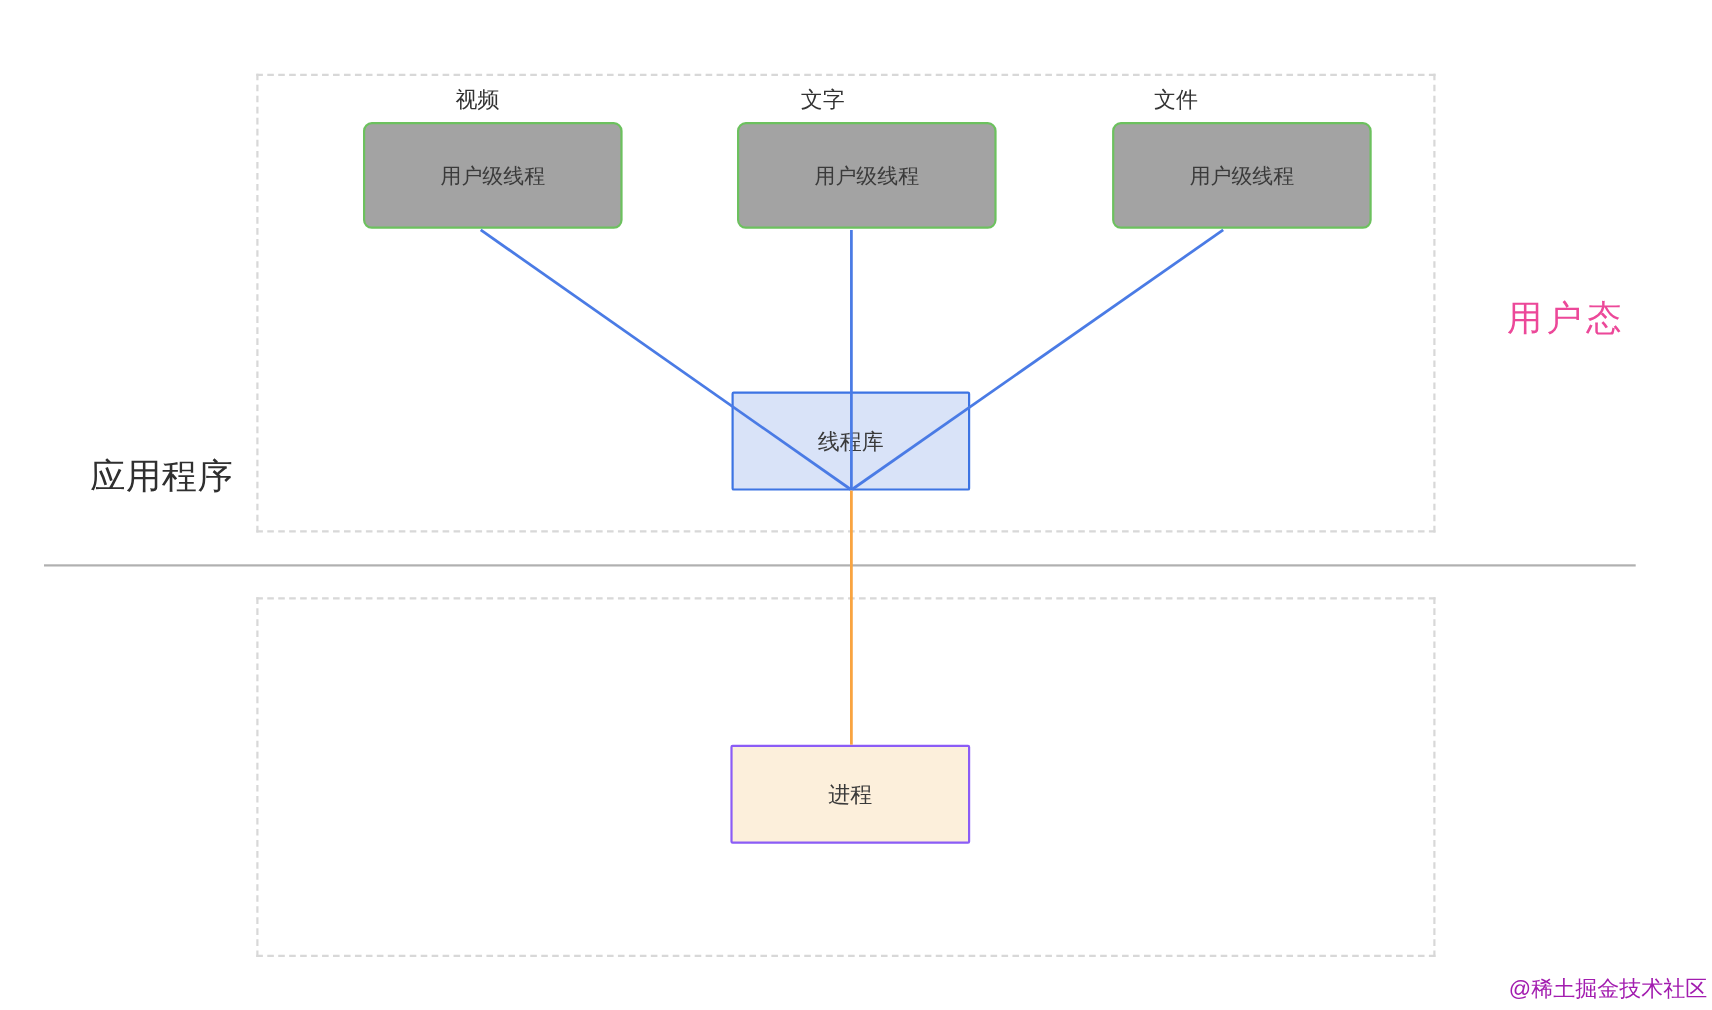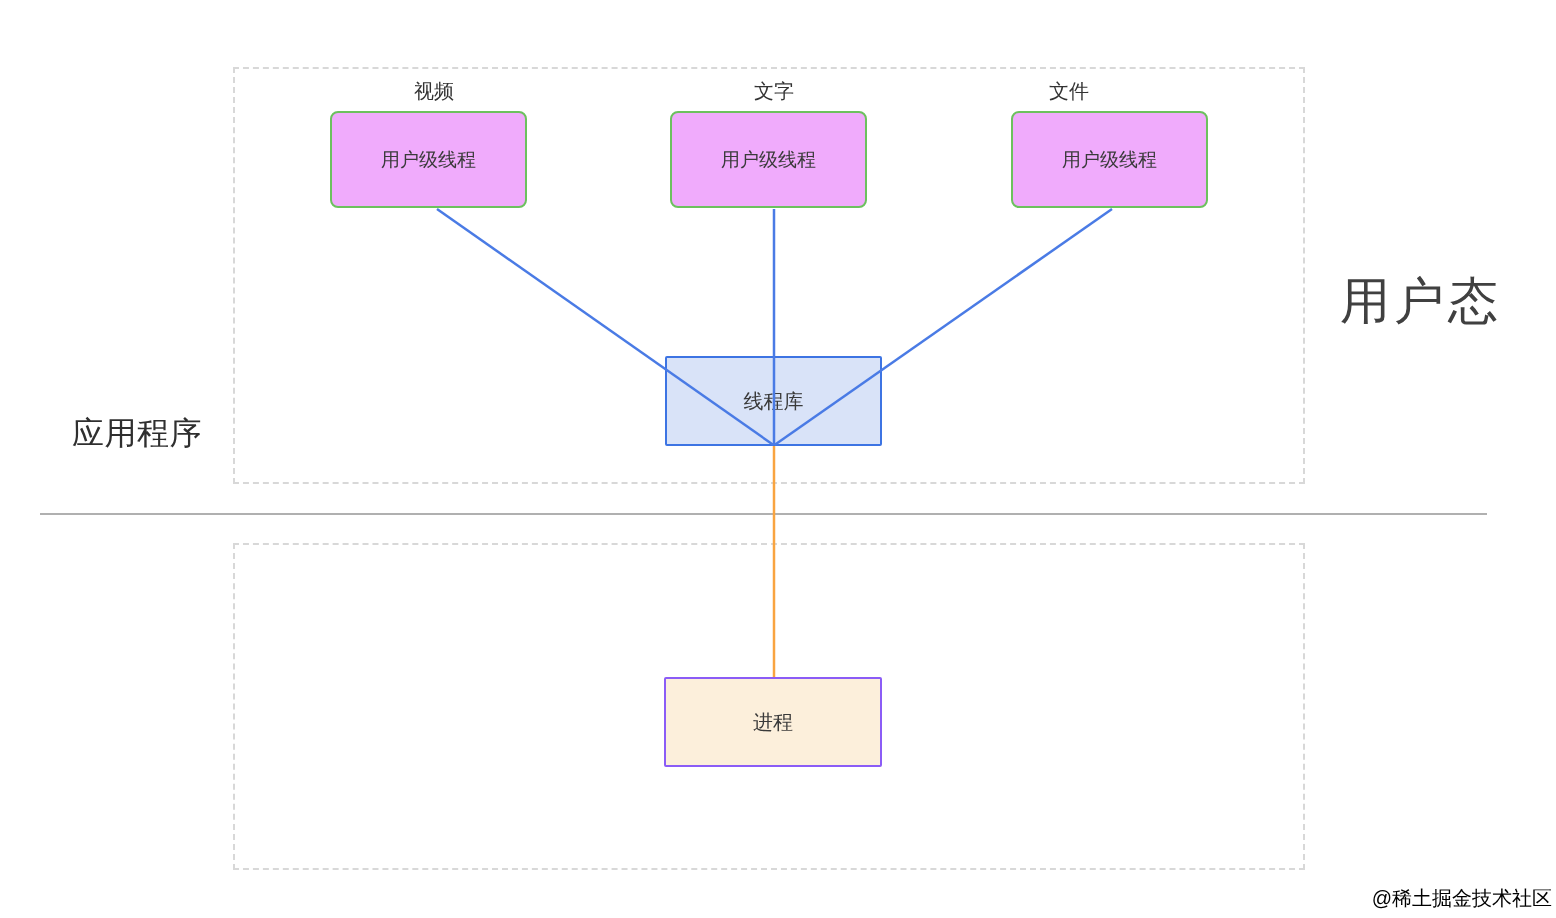--- a/index.html
+++ b/index.html
@@ -33,31 +33,31 @@
 
   
   .app-title {
     top: 78px; width: 200px; height: 26px;
     text-align: center;
     font-size: 20px; line-height: 26px;
     color: #333333;
     font-family: Liberation Serif, serif;
   }
   .app-title-1 { left: 334px; }
-  .app-title-2 { left: 674px; }
+  .app-title-2 { left: 648px; }
   .app-title-3 { left: 969px; }
 
   
   .node {
     display: flex; align-items: center; justify-content: center;
     font-size: 19px; color: #3a3a3a;
   }
   .green-node {
-    width: 197px; height: 97px; top: 111px;
-    background: #f0abfc;
+    width: 236px; height: 97px; top: 111px;
+    background: #a3a3a3;
     border: 2px solid #6cc15e;
     border-radius: 8px;
   }
   .green-node-1 { left: 330px; }
   .green-node-2 { left: 670px; }
   .green-node-3 { left: 1011px; }
 
   .blue-node {
     left: 665px; top: 356px; width: 217px; height: 90px;
     background: #d9e3f8;
@@ -68,42 +68,42 @@
   .orange-node {
     left: 664px; top: 677px; width: 218px; height: 90px;
     background: #fcefdb;
     border: 2px solid #8b5cf6;
     border-radius: 2px;
     font-size: 20px;
   }
 
   
   .side-label {
-    left: 72px; width: 180px;
+    left: 82px; width: 180px;
     font-size: 32px; color: #2f2f2f;
     letter-spacing: 0.5px;
     white-space: nowrap;
   }
   .side-label-app    { top: 412px; }
   .side-label-os     { top: 580px; }
 
   
   .region-label {
-    left: 1340px;
-    font-size: 50px; font-weight: 500; color: #404040;
+    left: 1370px;
+    font-size: 32px; font-weight: 500; color: #ec4899;
     letter-spacing: 4px;
     white-space: nowrap;
   }
   .region-label-user   { top: 268px; }
   .region-label-kernel { top: 644px; }
 
   
   .watermark {
     right: 4px; top: 885px;
-    font-size: 20px; color: #000000;
+    font-size: 20px; color: #a21caf;
     white-space: nowrap;
   }
 
   
   svg.lines {
     position: absolute; left: 0; top: 0;
     width: 1556px; height: 918px;
     pointer-events: none;
   }
 </style>

